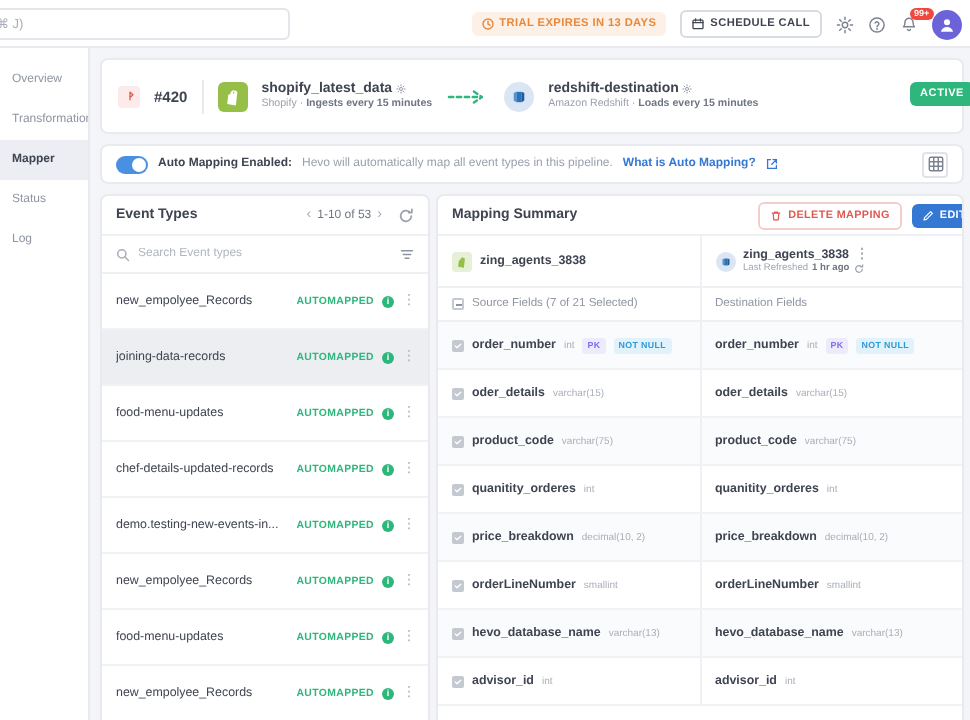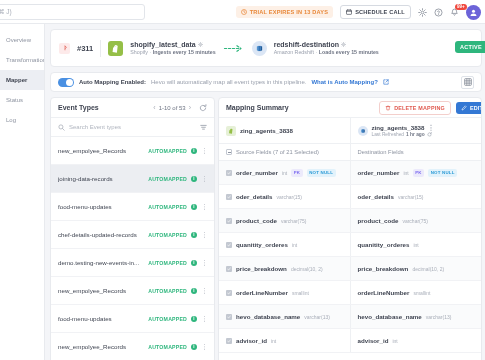--- a/index.html
+++ b/index.html
@@ -323,21 +323,21 @@
   </div>
 
   <div class="main">
 
     <div class="pipeline-card">
       <div class="pipe-flag">
         <svg width="6" height="6" viewBox="0 0 12 12">
             <path d="M6 2.2v7.6M6 2.2l3 2.6-3 2.6" stroke="#e0594f" stroke-width="1.3" fill="none" stroke-linecap="round" stroke-linejoin="round"></path>
           </svg>
       </div>
-      <div class="pipe-id">#311</div>
+      <div class="pipe-id">#420</div>
       <div class="vdiv"></div>
 
       <div class="src-logo">
         <svg width="9" height="9" viewBox="0 0 16 16">
             <path d="M10.4 2.3c-.2-.1-.5 0-.8.3-.5-.6-1.2-.8-2-.4C6.4 2.7 5.7 4.3 5.4 5.6l-1.6.5-1 8.2 7.7 1.3 1.4-11.9s-.9-1-1.5-1.4z" fill="#fff"></path>
             <path d="M9.1 4.6c-.4.1-.8.3-1.2.4.1-.7.4-1.5 1-1.8.2.4.3.9.2 1.4z" fill="#95bf47"></path>
           </svg>
       </div>
       <div class="node-txt">
         <div class="node-title">

